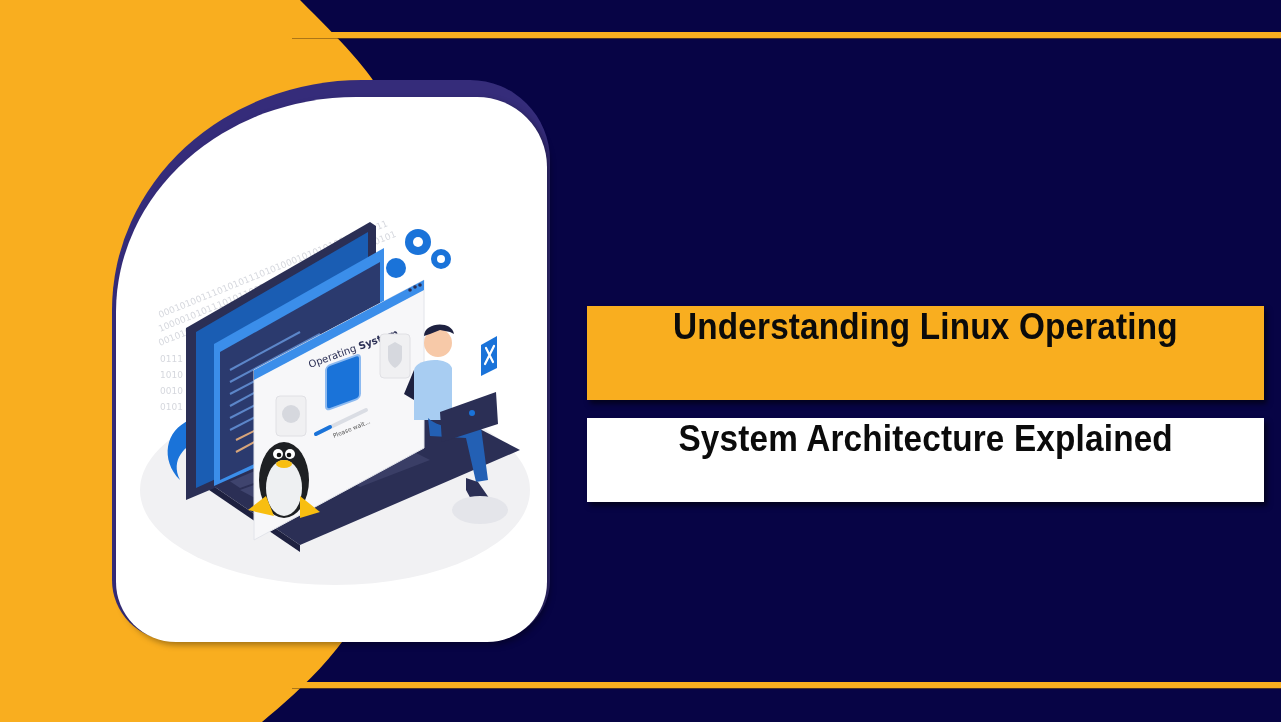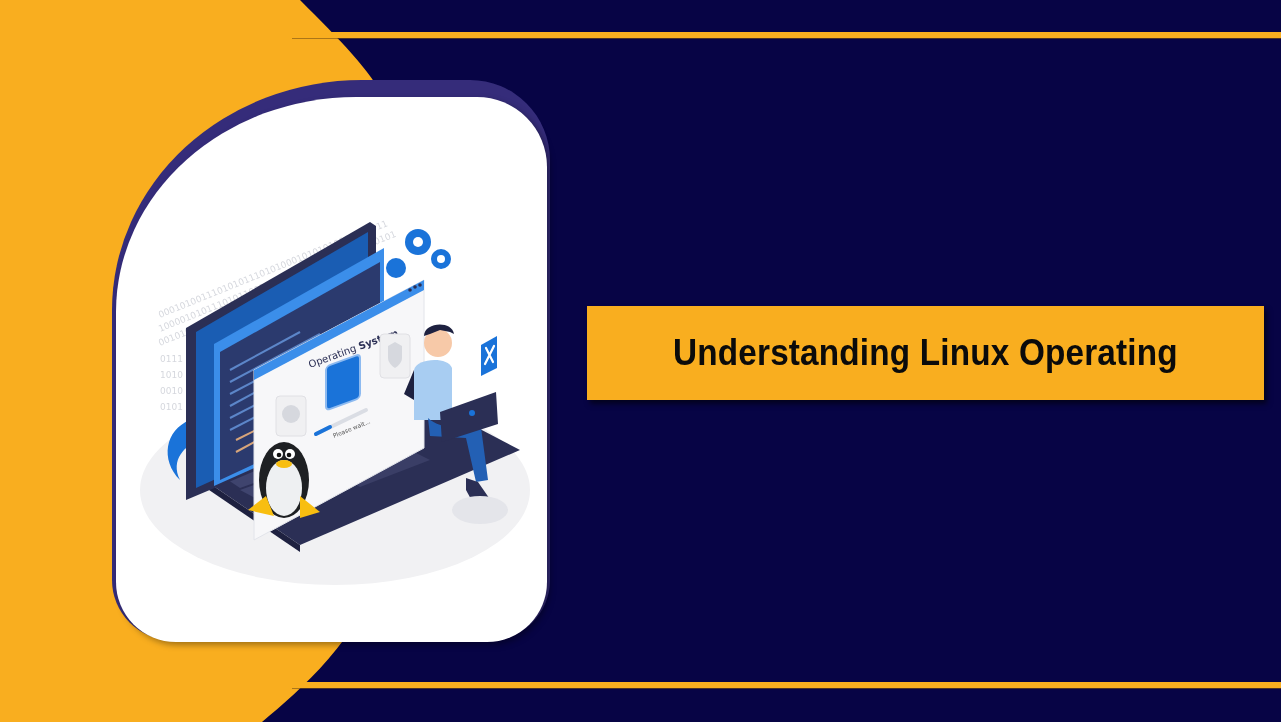--- a/index.html
+++ b/index.html
@@ -30,21 +30,21 @@
     border-top-right-radius: 70px 70px;
     border-bottom-left-radius: 60px 60px;
     border-bottom-right-radius: 60px 60px;
     box-shadow: 3px 3px 6px rgba(0,0,0,0.35);
     overflow: hidden;
   }
   .illus { position: absolute; left: 0; top: 0; }
 
   .banner {
     position: absolute; left: 587px; width: 677px;
-    display: flex; align-items: center; justify-content: center;
+    display: flex; align-items: flex-start; justify-content: center;
     font-weight: bold; color: #0b0b0b; font-size: 37px; letter-spacing: 0.2px;
     box-shadow: 3px 4px 5px rgba(0,0,0,0.55);
   }
   .banner.orange { top: 306px; height: 94px; background: #F9AE1F; }
   .banner.white { top: 418px; height: 84px; background: #FFFFFF; }
   .banner span { transform: scaleX(0.9); display: inline-block; }
 </style>
 </head>
 <body>
 
@@ -164,13 +164,16 @@
       <g>
         <path d="M481,345 L497,336 L497,368 L481,376 Z" fill="#1A73D9"></path>
         <path d="M485,364 L494,346 M486,348 L493,362" stroke="#fff" stroke-width="2.2" stroke-linecap="round"></path>
       </g>
     </svg>
   </div>
 
   <div class="banner orange">
     <span>Understanding Linux Operating</span>
   </div>
+  <div class="banner white">
+    <span>System Architecture Explained</span>
+  </div>
 </div>
 
 </body></html>

